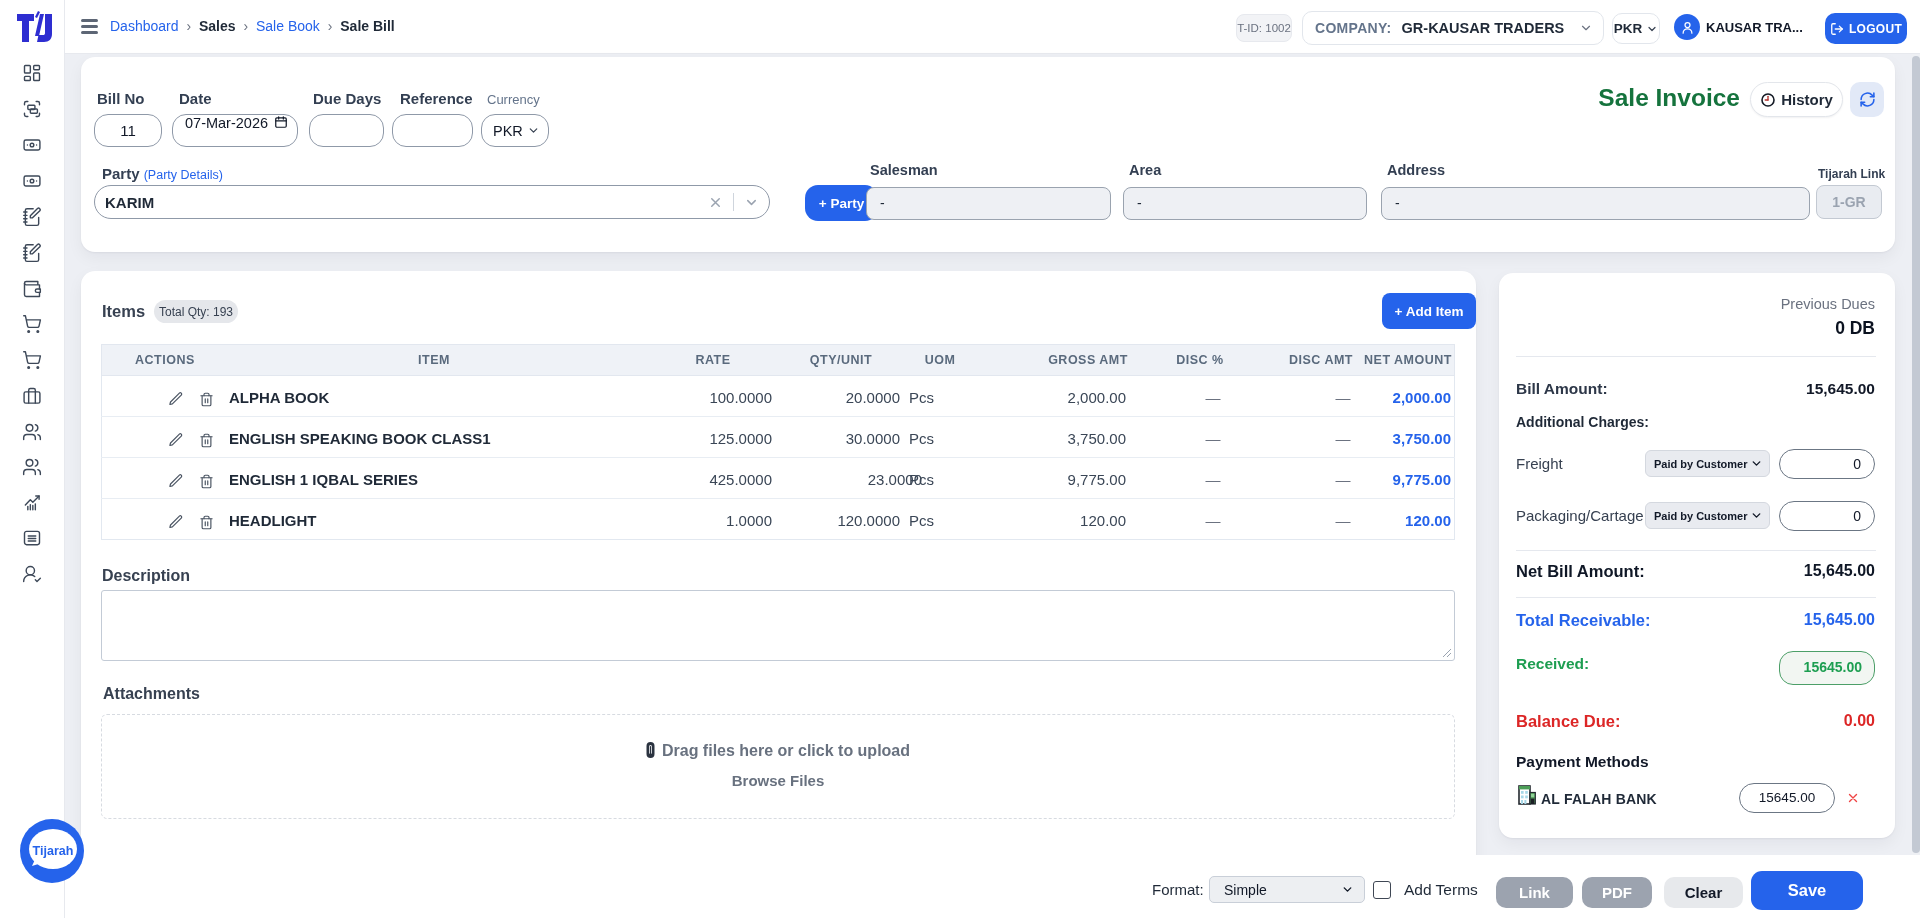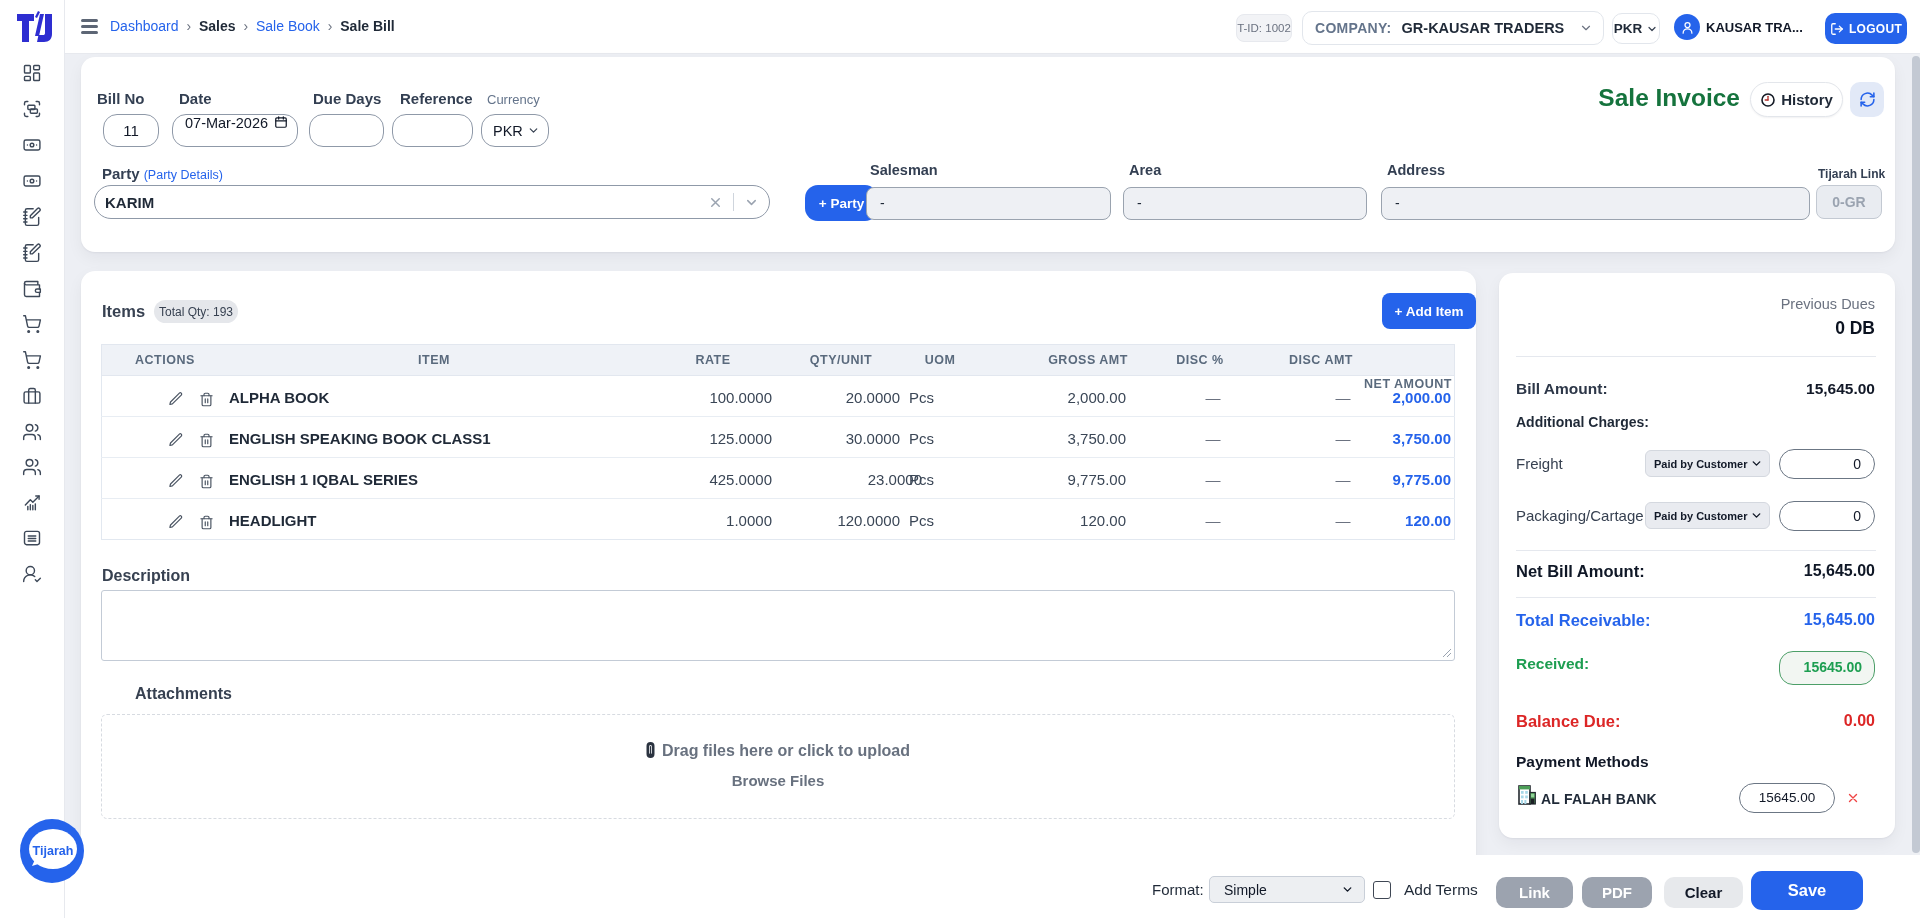--- a/index.html
+++ b/index.html
@@ -177,21 +177,21 @@
       <path d="M7.5 9.5h9M7.5 12.5h9M7.5 15.5h9"></path>
     </svg>
   <svg class="sic" style="top:564px;" viewBox="0 0 24 24" fill="none" stroke="currentColor" stroke-width="1.7" stroke-linecap="round" stroke-linejoin="round">
       <path d="M2 21a8 8 0 0 1 13.29-6"></path>
       <circle cx="10" cy="8" r="5"></circle>
       <path d="m16 19 2 2 4-4"></path>
     </svg>
 </div>
 <div class="card" id="topcard" style="left:81px;top:57px;width:1814px;height:195px;">
   <div class="lbl" style="left:16px;top:33px;">Bill No</div>
-  <div class="inp c" style="left:22px;top:57px;width:56px;height:33px;line-height:31px;">11</div>
+  <div class="inp c" style="left:13px;top:57px;width:68px;height:33px;line-height:31px;">11</div>
   <div class="lbl" style="left:98px;top:33px;">Date</div>
   <div class="inp" style="left:91px;top:57px;width:126px;height:33px;display:flex;align-items:flex-start;padding:0 9px 0 12px;">
     <span style="font-size:14.5px;">07-Mar-2026</span>
     <svg style="margin-left:auto;" width="14" height="14" viewBox="0 0 24 24" fill="none" stroke="#111827" stroke-width="2.1" stroke-linecap="round">
         <rect x="3" y="5" width="18" height="16" rx="2"></rect>
         <path d="M8 3v4M16 3v4M3 10h18"></path>
       </svg>
   </div>
   <div class="lbl" style="left:232px;top:33px;">Due Days</div>
   <div class="inp" style="left:228px;top:57px;width:75px;height:33px;"></div>
@@ -233,38 +233,38 @@
       </svg>
   </div>
   <div class="btn-blue" style="left:704px;top:128px;width:73px;height:36px;font-size:13.5px;border-radius:13px;">+ Party</div>
   <div class="lbl" style="left:789px;top:105px;font-size:14.5px;">Salesman</div>
   <div class="ginp" style="left:785px;top:130px;width:245px;height:33px;line-height:31px;padding-left:13px;">-</div>
   <div class="lbl" style="left:1048px;top:105px;font-size:14.5px;">Area</div>
   <div class="ginp" style="left:1042px;top:130px;width:244px;height:33px;line-height:31px;padding-left:13px;">-</div>
   <div class="lbl" style="left:1306px;top:105px;font-size:14.5px;">Address</div>
   <div class="ginp" style="left:1300px;top:130px;width:429px;height:33px;line-height:31px;padding-left:13px;">-</div>
   <div class="lbl" style="left:1737px;top:110px;font-size:12px;">Tijarah Link</div>
-  <div class="ginp c" style="left:1735px;top:128px;width:66px;height:34px;line-height:32px;background:#e9ecf1;border-color:#c3c9d2;color:#9aa3b0;font-weight:bold;">0-GR</div>
+  <div class="ginp c" style="left:1735px;top:128px;width:66px;height:34px;line-height:32px;background:#e9ecf1;border-color:#c3c9d2;color:#9aa3b0;font-weight:bold;">1-GR</div>
 </div>
 <div class="card" id="itemscard" style="left:81px;top:271px;width:1395px;height:652px;">
   <div class="abs" style="left:21px;top:31px;font-size:16.5px;font-weight:bold;color:#374151;">Items</div>
   <div class="abs" style="left:73px;top:29px;width:84px;height:23px;background:#e5e7eb;border-radius:12px;font-size:12px;color:#374151;display:flex;align-items:center;justify-content:center;">Total Qty: 193</div>
   <div class="btn-blue" style="left:1281px;top:22px;width:94px;height:36px;font-size:13.5px;border-radius:8px;">+ Add Item</div>
 
   <div class="abs" style="left:20px;top:73px;width:1354px;height:196px;border:1px solid #e2e8f0;border-top:none;"></div>
   <div class="abs" style="left:20px;top:73px;width:1354px;height:32px;background:#eff2f7;border:1px solid #e2e7ef;"></div>
   <div class="th" style="left:54px;top:82px;">ACTIONS</div>
   <div class="th c" style="left:293px;top:82px;width:120px;">ITEM</div>
   <div class="th c" style="left:572px;top:82px;width:120px;">RATE</div>
   <div class="th c" style="left:700px;top:82px;width:120px;">QTY/UNIT</div>
   <div class="th c" style="left:799px;top:82px;width:120px;">UOM</div>
   <div class="th c" style="left:947px;top:82px;width:120px;">GROSS AMT</div>
   <div class="th c" style="left:1059px;top:82px;width:120px;">DISC %</div>
   <div class="th c" style="left:1180px;top:82px;width:120px;">DISC AMT</div>
-  <div class="th c" style="left:1267px;top:82px;width:120px;margin-top:24px;">NET AMOUNT</div>
+  <div class="th c" style="left:1267px;top:82px;width:120px;">NET AMOUNT</div>
 
   <div class="abs" style="left:20px;top:145px;width:1354px;height:1px;background:#e8edf3;"></div>
   <div class="abs" style="left:20px;top:186px;width:1354px;height:1px;background:#e8edf3;"></div>
   <div class="abs" style="left:20px;top:227px;width:1354px;height:1px;background:#e8edf3;"></div>
 
   <svg class="abs" style="left:87px;top:121px;" width="15" height="15" viewBox="0 0 24 24" fill="none" stroke="#4b5563" stroke-width="1.9" stroke-linecap="round" stroke-linejoin="round">
       <path d="M21.2 4.9a2.1 2.1 0 0 0-3-3L4 16l-1 4 4-1z"></path>
     </svg>
   <svg class="abs" style="left:118px;top:121px;" width="15" height="15" viewBox="0 0 24 24" fill="none" stroke="#4b5563" stroke-width="1.9" stroke-linecap="round" stroke-linejoin="round">
       <path d="M3 6h18"></path>
@@ -335,21 +335,21 @@
   <div class="dash c" style="left:1202px;top:241px;width:120px;">—</div>
   <div class="tnet r" style="left:1170px;top:241px;width:200px;">120.00</div>
 
   <div class="abs" style="left:21px;top:296px;font-size:16px;font-weight:bold;color:#374151;">Description</div>
   <div class="abs" style="left:20px;top:319px;width:1354px;height:71px;border:1px solid #c3cbd6;border-radius:3px;background:#fff;">
     <svg style="position:absolute;right:2px;bottom:2px;" width="10" height="10" viewBox="0 0 10 10" stroke="#9aa3b0" stroke-width="1">
         <path d="M9 1 1 9M9 5 5 9"></path>
       </svg>
   </div>
 
-  <div class="abs" style="left:22px;top:414px;font-size:16px;font-weight:bold;color:#374151;margin-left:32px;">Attachments</div>
+  <div class="abs" style="left:22px;top:414px;font-size:16px;font-weight:bold;color:#374151;">Attachments</div>
   <div class="abs" style="left:20px;top:443px;width:1354px;height:105px;border:1px dashed #d7dbe1;border-radius:6px;"></div>
   <div class="abs" style="left:0;top:470px;width:1394px;text-align:center;font-size:16px;font-weight:bold;color:#68717f;">
     <svg style="display:inline-block;vertical-align:-3px;margin-right:7px;" width="9" height="18" viewBox="0 0 9 18">
         <rect x="0.5" y="1" width="8" height="16" rx="4" fill="#2b3340"></rect>
         <rect x="3" y="4" width="3" height="9" rx="1.5" fill="#f2f3f5"></rect>
         <rect x="3.8" y="5" width="1.4" height="10.5" rx="0.7" fill="#2b3340"></rect>
       </svg>Drag files here or click to upload</div>
   <div class="abs" style="left:0;top:501px;width:1394px;text-align:center;font-size:15px;font-weight:bold;color:#68717f;">Browse Files</div>
 </div>
 <div class="card" id="rightcard" style="left:1499px;top:273px;width:396px;height:565px;">

